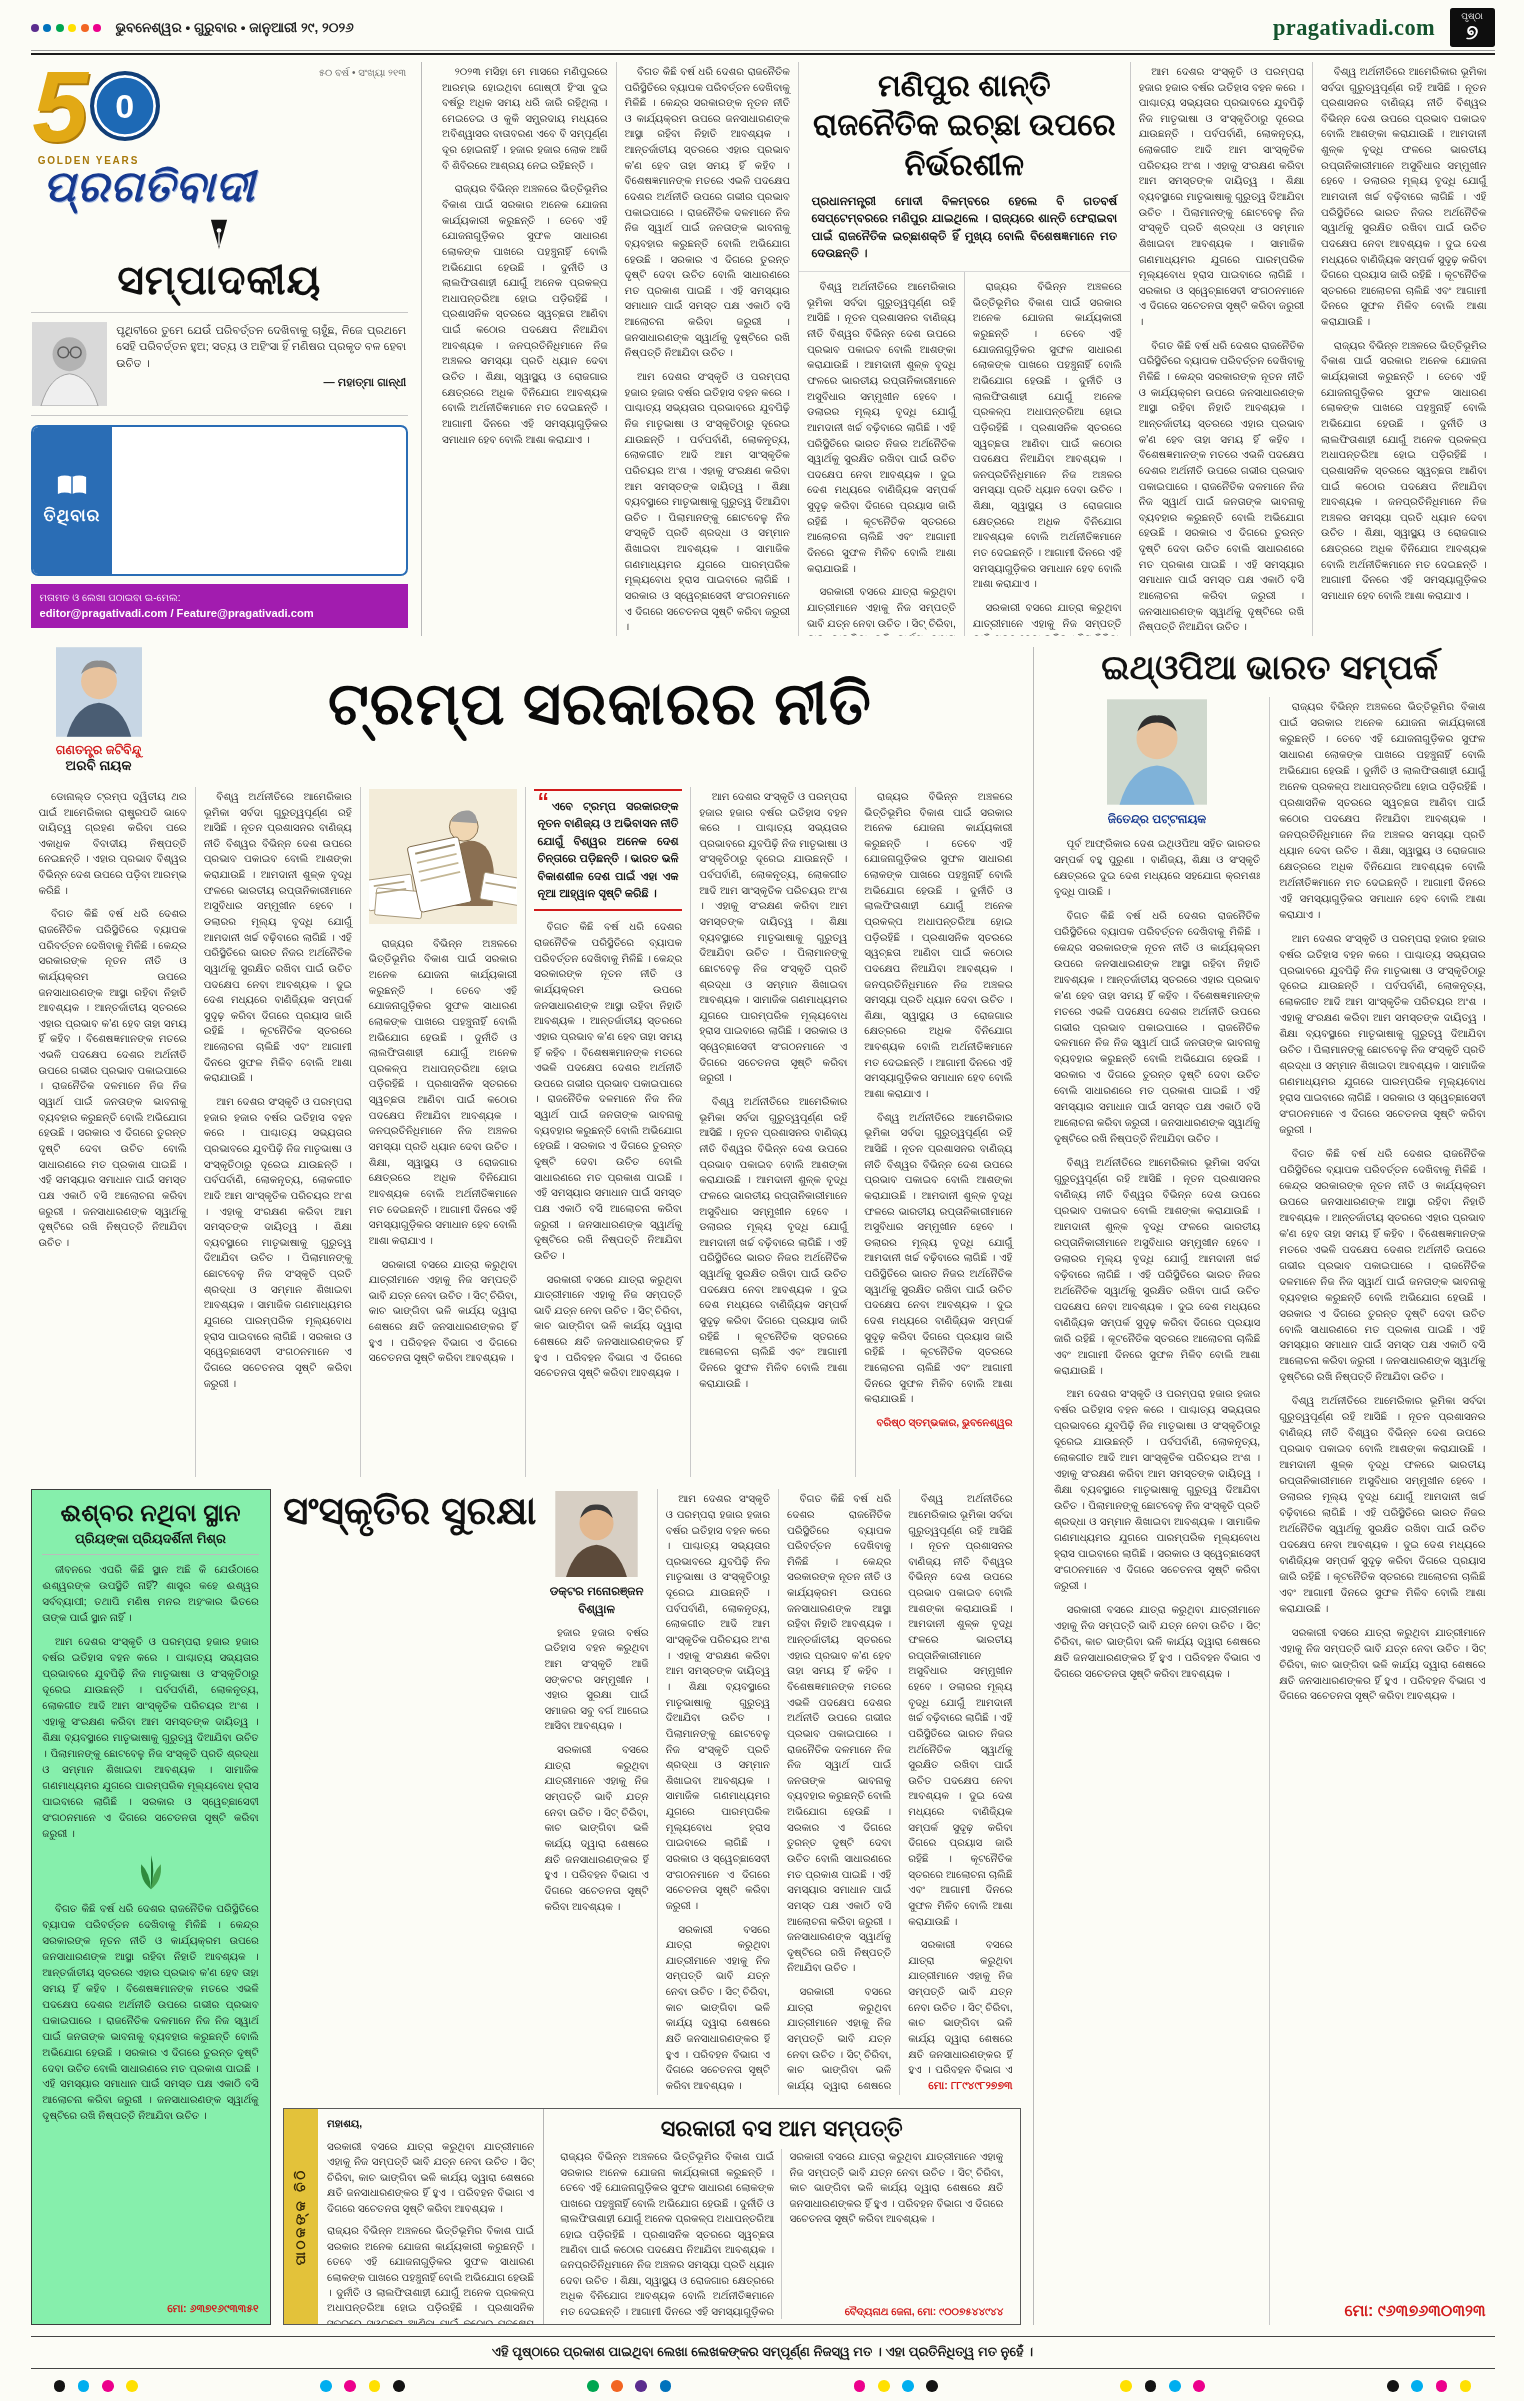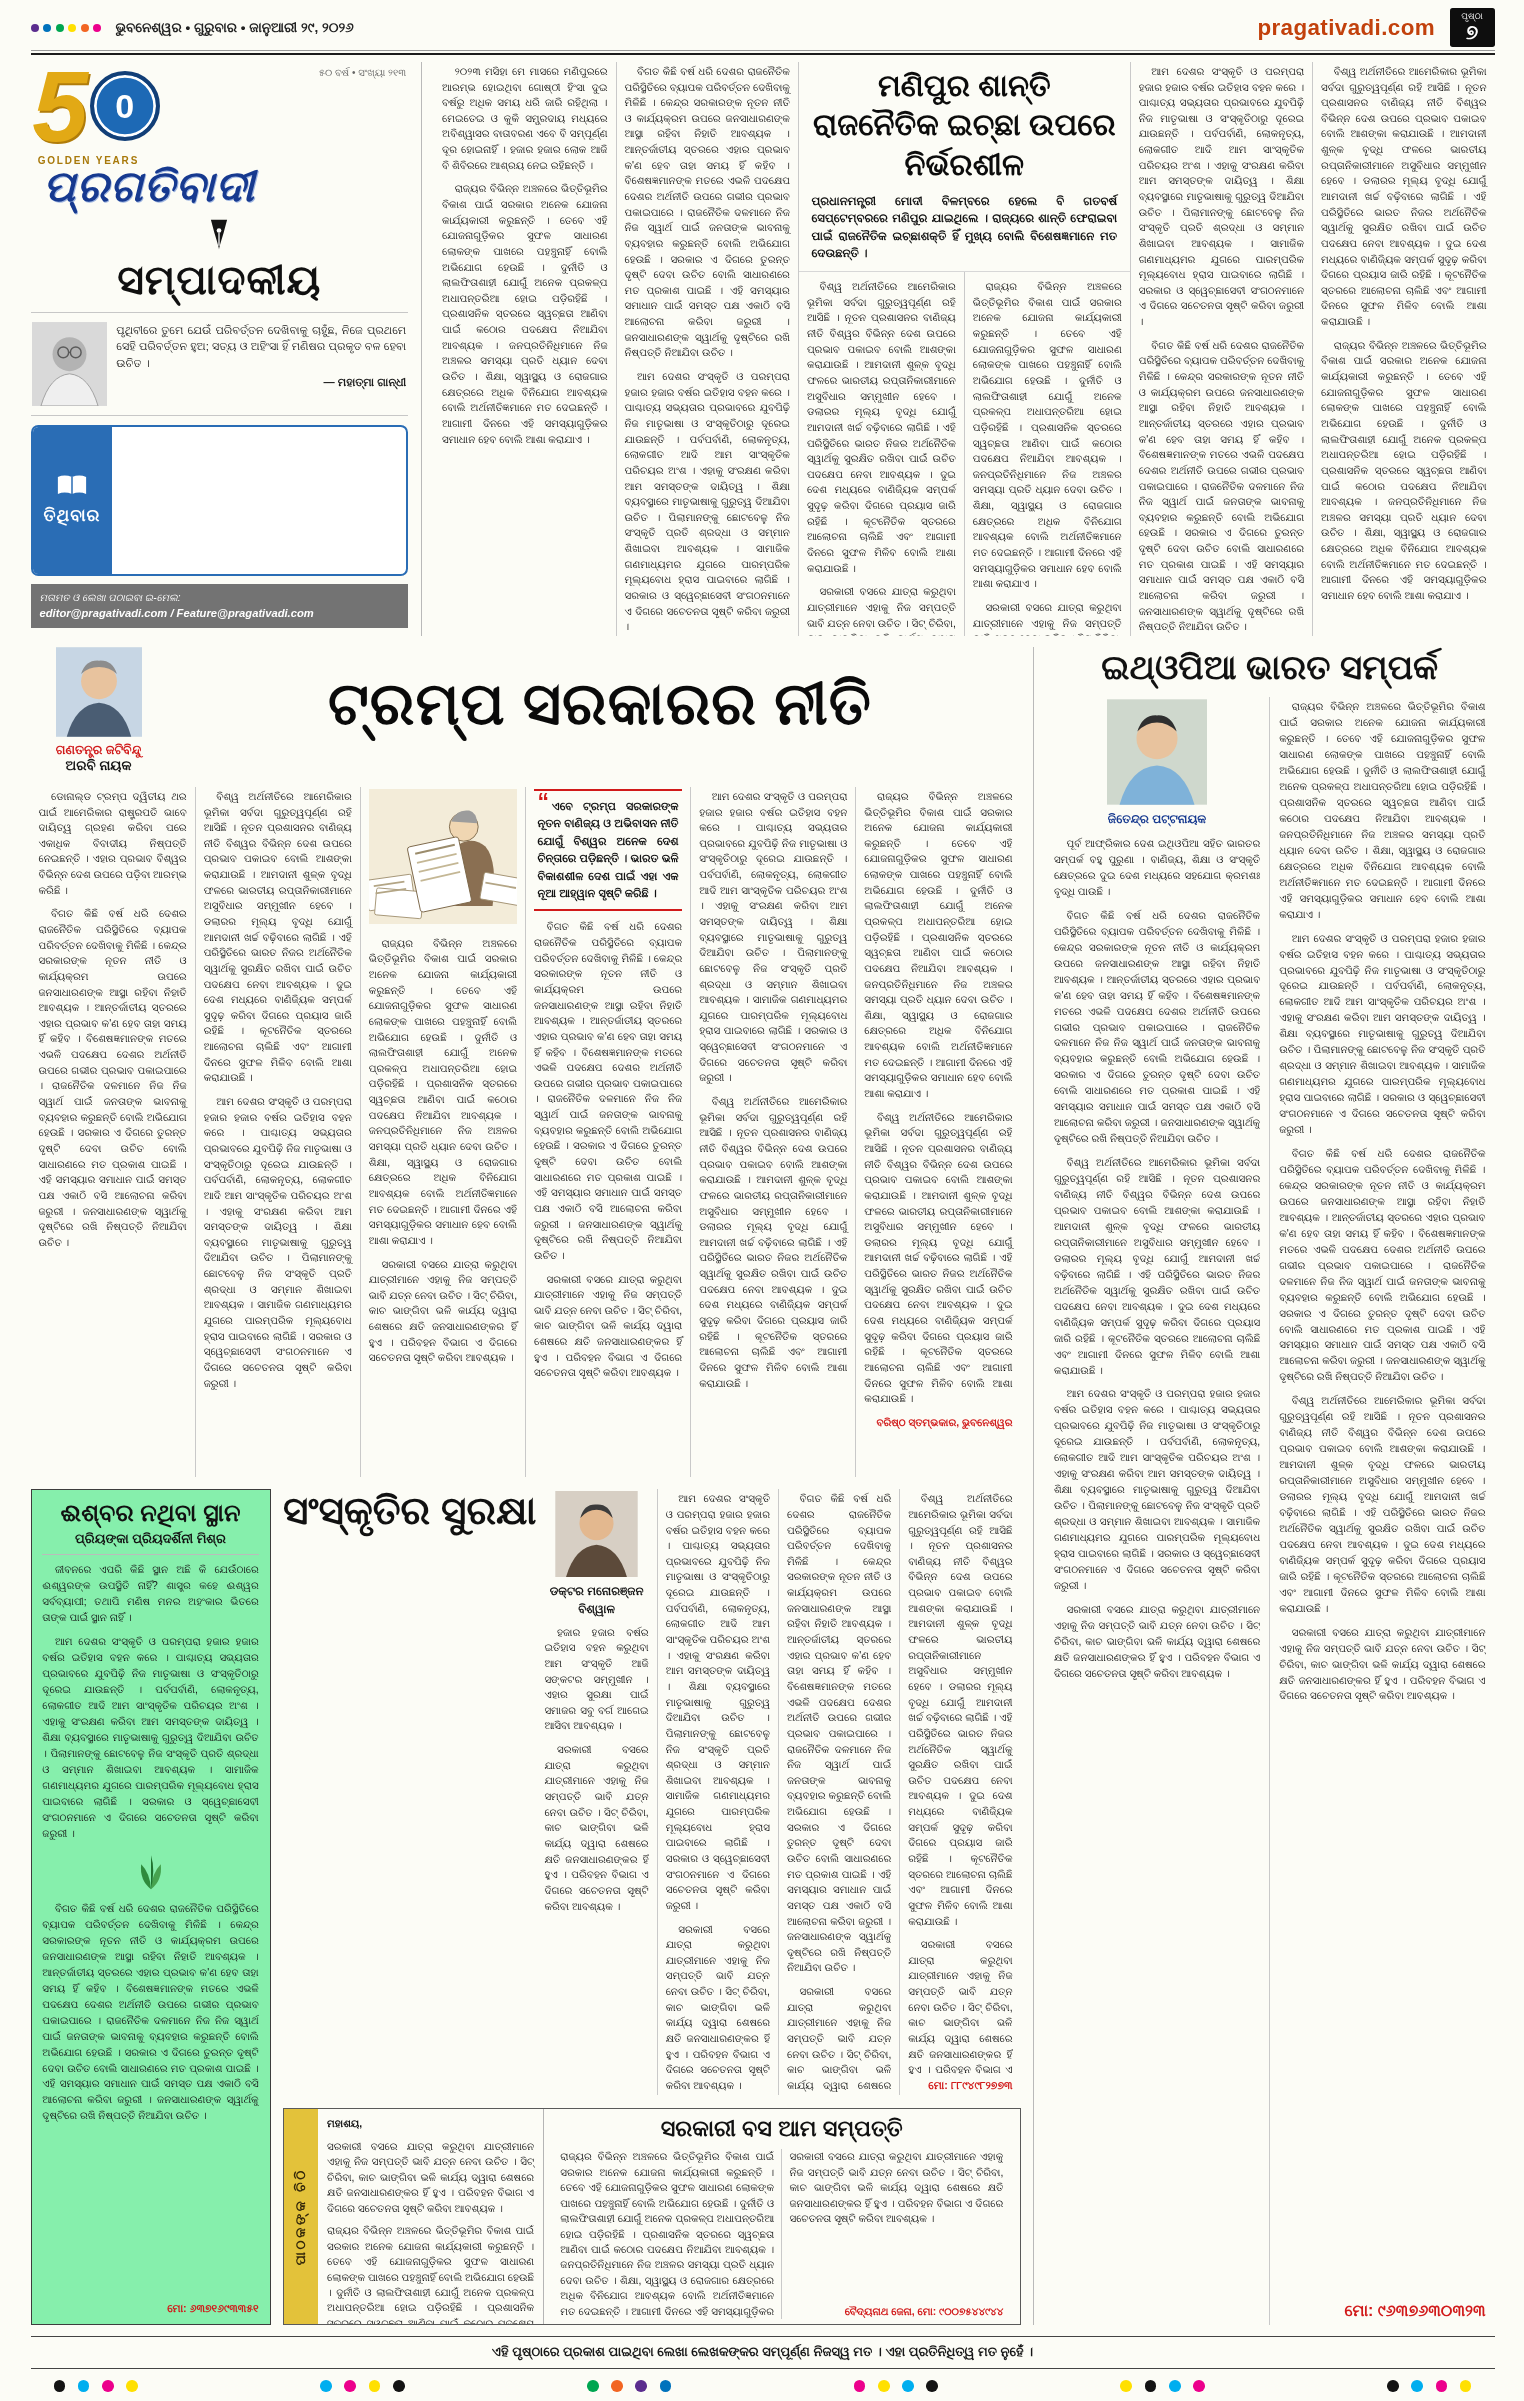--- a/index.html
+++ b/index.html
@@ -10,21 +10,21 @@
     font-family:"Liberation Sans", sans-serif;
   }
   
   .topbar{ height:45px; display:flex; align-items:center; gap:14.4px; flex:none; }
   .top-dots{ display:flex; gap:4.5px; }
   .dot{ width:8px; height:8px; border-radius:50%; display:inline-block; }
   .c-k{background:#141414}.c-c{background:#00aeef}.c-m{background:#ec008c}.c-y{background:#ffe000}
   .c-g{background:#00a651}.c-o{background:#f26522}.c-p{background:#5b2d8e}.c-b{background:#0072bc}
   .dateline{ font-size:13.5px; font-weight:bold; color:#222; }
   .spacer{ flex:1; }
-  .site{ font-size:22.4px; font-weight:900; color:#c2410c; letter-spacing:0.4px; }
+  .site{ font-size:22.4px; font-weight:900; color:#14532d; letter-spacing:0.4px;font-family:Liberation Serif, serif; }
   .pagebox{ width:45px; height:39px; background:#0e0e0e; color:#fff; display:flex;
     flex-direction:column; align-items:center; justify-content:center; border-radius:2.7px; }
   .pglabel{ font-size:9px; line-height:1; }
   .pgnum{ font-size:20px; font-weight:bold; line-height:1.1; }
   .toprule{ border-top:0.9px solid #999; border-bottom:2.7px solid #1c1c1c; height:4.5px; flex:none; }
 
   
   .section-a{ height:581px; flex:none; display:flex; gap:12.6px; padding-top:7.2px; }
   .masthead{ width:391px; flex:none; border-right:0.9px solid #b9b9b9; padding-right:12.6px;
     display:flex; flex-direction:column; }
@@ -46,22 +46,22 @@
   .gandhi{ flex:none; }
   .quote{ font-size:11.2px; line-height:1.5; text-align:justify; color:#1b1b1b; }
   .quote-author{ text-align:right; font-weight:bold; font-size:11.2px; margin-top:3.6px; color:#1b1b1b; }
   .panchang{ margin-top:9px; display:flex; border:2.7px solid #2a6db5; border-radius:7.2px;
     overflow:hidden; height:151px; flex:none; background:#fff; }
   .pstrip{ width:79px; flex:none; background:#2a6db5; color:#fff; display:flex; flex-direction:column;
     align-items:center; justify-content:center; gap:9px; }
   .plabel{ font-size:17px; font-weight:bold; letter-spacing:0.9px; }
   .pbody{ flex:1; padding:9px 10.8px; display:flex; flex-direction:column; justify-content:space-between; }
   .pline{ font-size:12px; font-weight:bold; color:#16356e; }
-  .emailbar{ margin-top:8px; background:#737373; color:#fff; padding:6.3px 9px; flex:none;
-    font-size:10px; line-height:1.5;font-style:italic; }
+  .emailbar{ margin-top:8px; background:#a21caf; color:#fff; padding:6.3px 9px; flex:none;
+    font-size:10px; line-height:1.5; }
   .emails{ font-weight:bold; font-size:11.2px; }
 
   .manipur{ flex:1; display:flex; min-width:0; }
   .mcol{ flex:1; padding:1.8px 8px 0; border-left:0.9px solid #c9c9c9; overflow:hidden;
     font-size:10.3px; line-height:1.52; text-align:justify; }
   .manipur > :first-child{ border-left:none; }
   .mcol p{ margin-bottom:8px; text-indent:12.6px; }
   .mmid{ flex:2; border-left:0.9px solid #c9c9c9; display:flex; flex-direction:column; min-width:0; }
   .m-headline{ font-size:30.5px; font-weight:900; text-align:center; line-height:1.3;
     padding:3.6px 12.6px 7.2px; color:#0c0c0c; }

